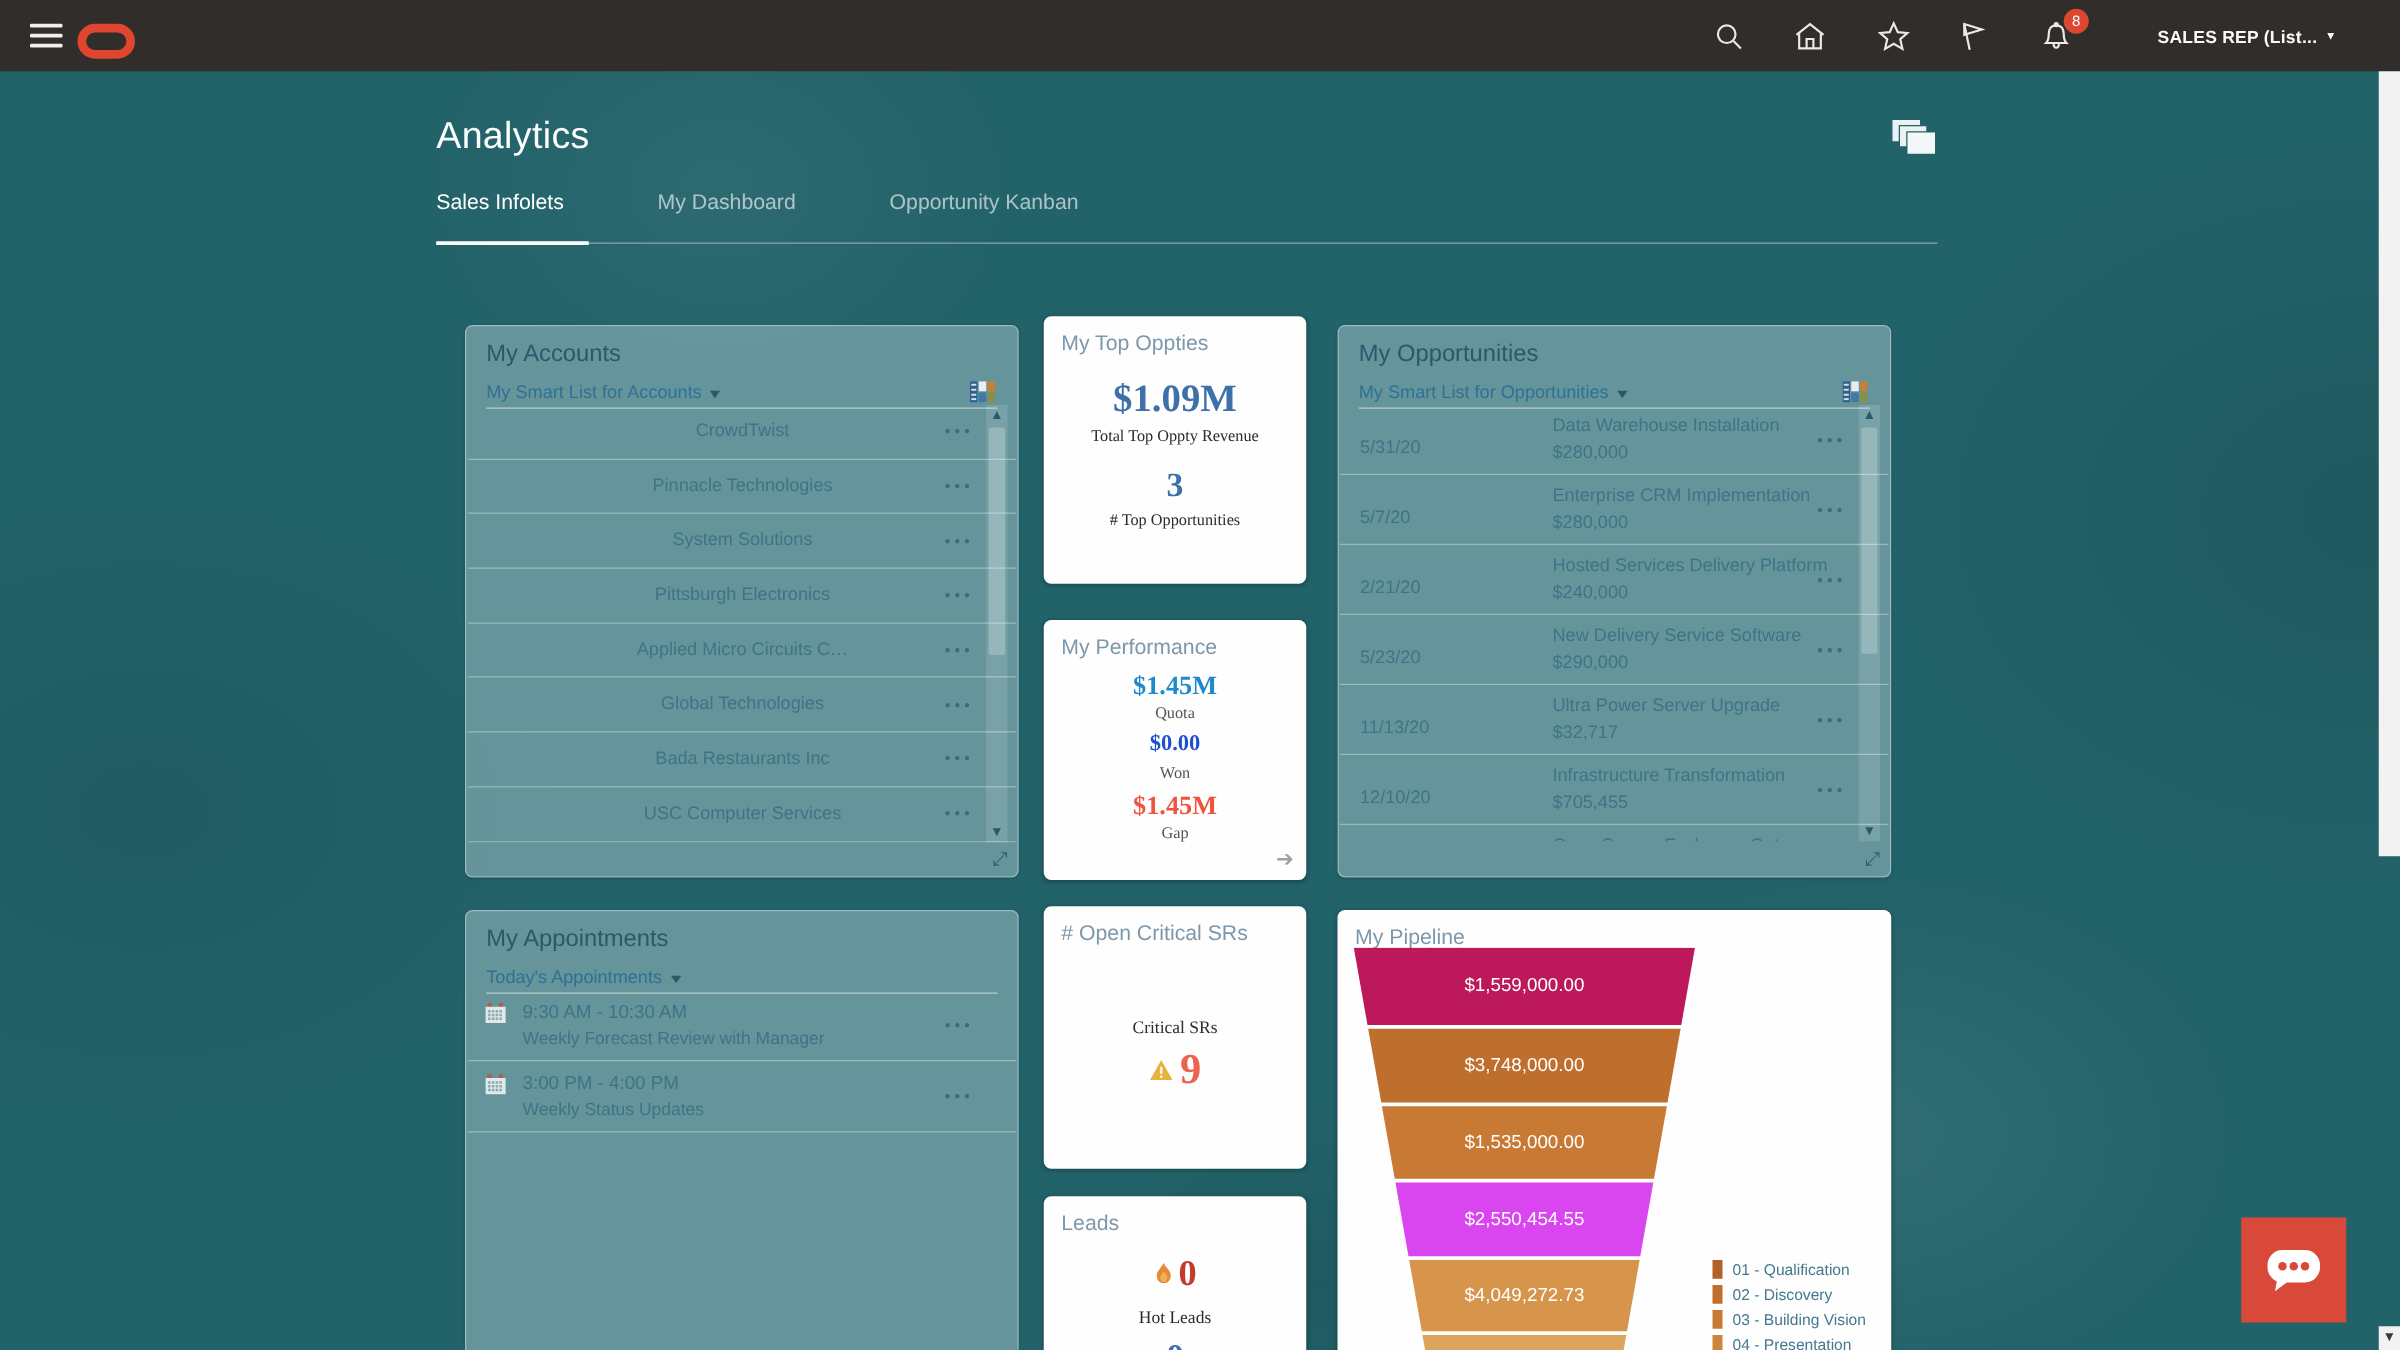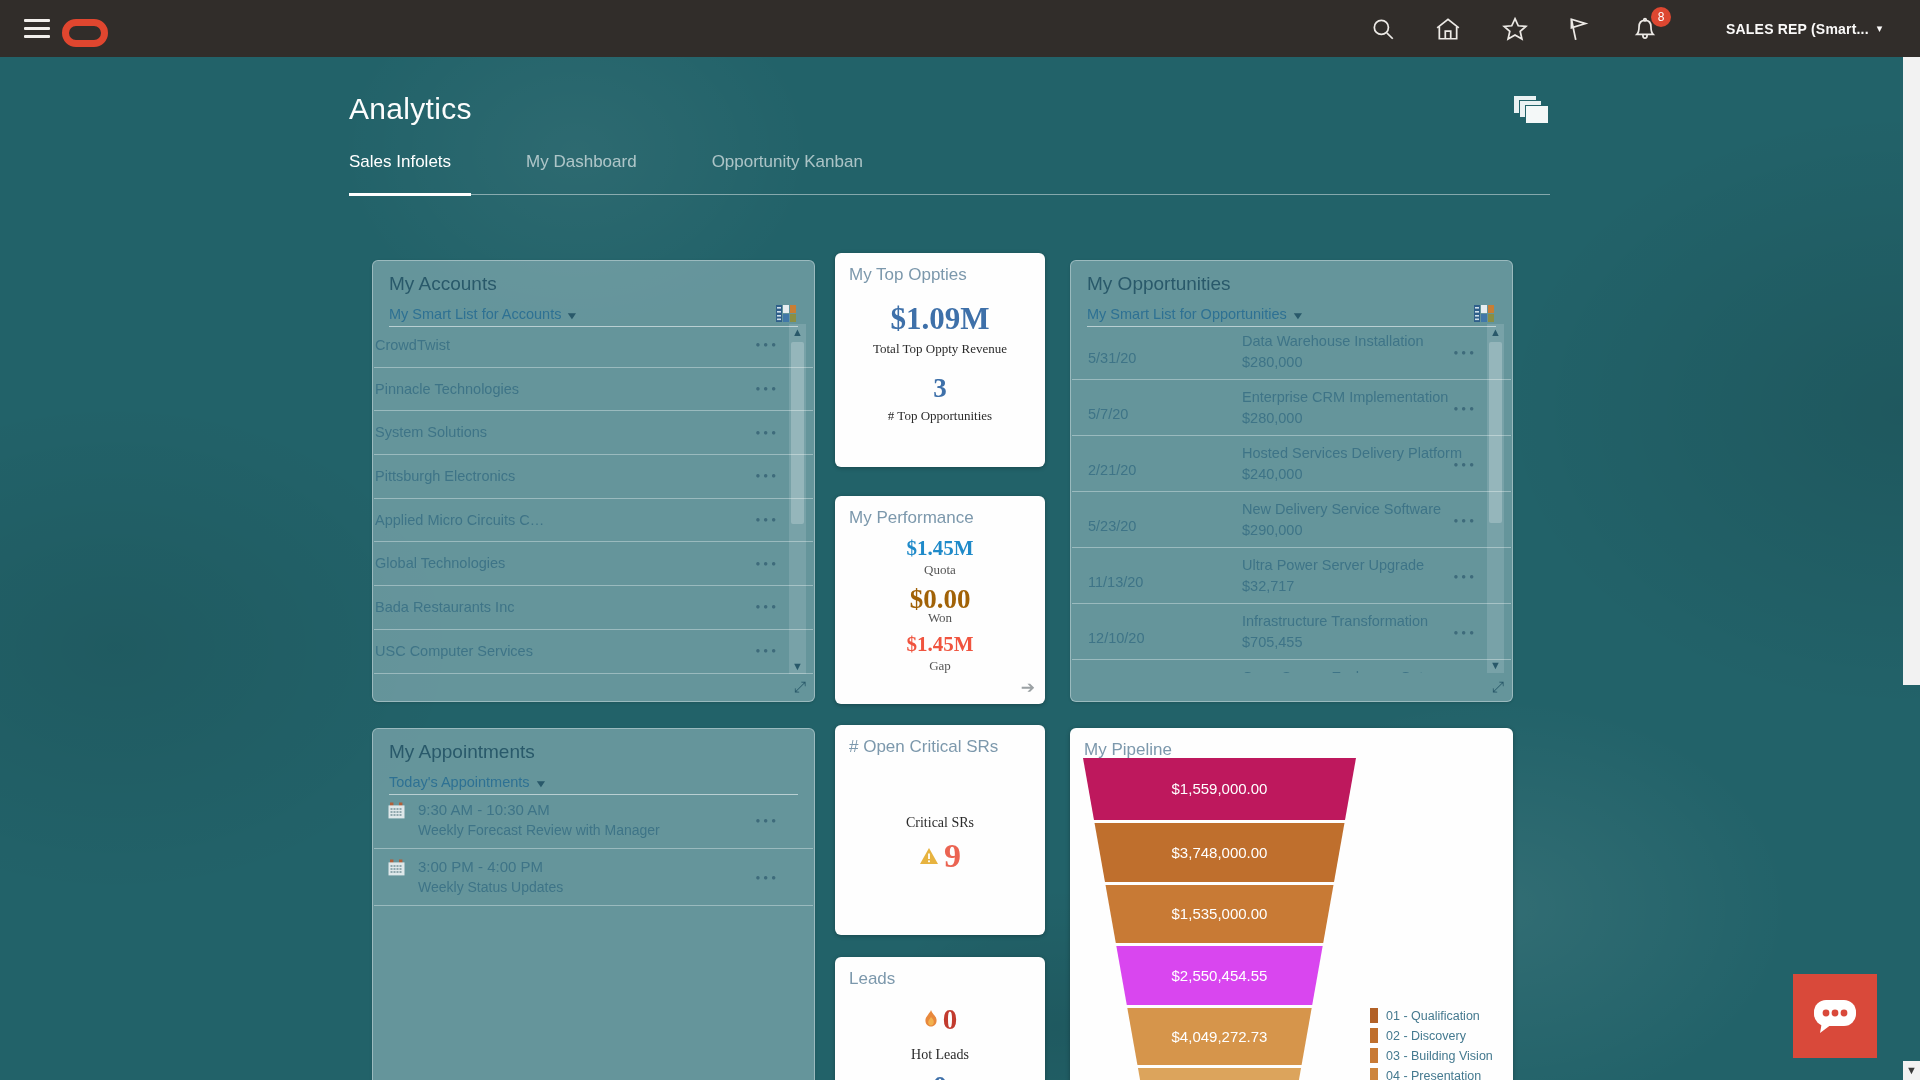--- a/index.html
+++ b/index.html
@@ -34,21 +34,21 @@
   .card--white{background:#FEFEFE;box-shadow:0 1px 4px rgba(0,0,0,0.28);}
   .dim-title{position:absolute;left:16px;top:12px;font-size:19px;color:#29596A;}
   .white-title{position:absolute;left:14px;top:12px;font-size:17px;color:#7C98AC;}
   .filter-row{position:absolute;left:16px;right:16px;top:44px;height:22px;border-bottom:1px solid rgba(255,255,255,0.55);}
   .filter-link{font-size:14.5px;color:#2E7193;cursor:pointer;}
   .filter-caret{display:inline-block;margin-left:6px;color:#29596A;font-size:10px;transform:scaleX(1.4);}
   .grid-ico{position:absolute;right:2px;top:0px;width:20px;height:17px;cursor:pointer;}
   .list{position:absolute;left:1px;right:1px;top:63px;overflow:hidden;}
   .lrow{position:relative;border-bottom:1px solid rgba(255,255,255,0.35);cursor:pointer;}
   .lrow .dots{position:absolute;right:34px;top:50%;transform:translateY(-50%);color:#3E6B7B;font-size:8px;letter-spacing:3px;cursor:pointer;}
-  .acc-row{height:43.7px;line-height:43.7px;padding-left:1px;font-size:14.5px;color:#3E7487;}
+  .acc-row{height:43.7px;line-height:43.7px;padding-left:1px;font-size:14.5px;color:#3E7487;text-align:center;}
   .opp-row{height:56px;font-size:14.5px;color:#3E7487;}
   .opp-date{position:absolute;left:16px;top:26px;}
   .opp-main{position:absolute;left:170px;top:7px;line-height:21px;}
   .apt-row{height:57px;font-size:14px;color:#3E7487;}
   .apt-ico{position:absolute;left:14px;top:10px;}
   .apt-main{position:absolute;left:44px;top:7px;line-height:21px;font-size:15px;}
   .apt-main .apt-name{font-size:14px;}
   .scrollstrip{position:absolute;width:17px;background:rgba(255,255,255,0.13);}
   .scrollstrip .up,.scrollstrip .dn{position:absolute;left:0;width:17px;text-align:center;color:#29596A;font-size:11px;cursor:pointer;}
   .scrollstrip .up{top:2px;} .scrollstrip .dn{bottom:2px;}
@@ -111,21 +111,21 @@
   <div class="tb-ico" style="left:1632px;">
     <svg viewBox="0 0 24 24" fill="none" stroke="#EDEAE6" stroke-width="1.6">
         <path d="M12 4 C8 4 6.5 7 6.5 10 C6.5 15 4.5 17 4.5 17 L19.5 17 C19.5 17 17.5 15 17.5 10 C17.5 7 16 4 12 4 Z"></path>
         <path d="M10 17 Q10 20.5 12 20.5 Q14 20.5 14 17"></path>
         <circle cx="12" cy="3.4" r="1.1"></circle>
       </svg>
   </div>
   <div class="badge">8</div>
 
   <div class="user">
-    <span>SALES REP (Smart...</span>
+    <span>SALES REP (List...</span>
     <span class="chev">▾</span>
   </div>
 </div>
 
 <div class="page-title">Analytics</div>
 <div class="flip-all">
   <svg viewBox="0 0 38 34">
     <rect x="2" y="4" width="22" height="17" fill="#EAF1F2" transform="skewY(0) translate(0,0)"></rect>
     <rect x="7" y="8" width="22" height="17" fill="#226269"></rect>
     <rect x="8" y="9" width="21" height="16" fill="#EAF1F2"></rect>
@@ -263,21 +263,21 @@
     <div class="thumb"></div>
     <div class="dn">▼</div>
   </div>
   <div class="resize">⤢</div>
 </div>
 
 <div class="card card--white" style="left:835px;top:496px;width:210px;height:208px;">
   <div class="white-title">My Performance</div>
   <div class="center" style="top: 40px; font-size: 21px; font-weight: bold; color: rgb(31, 138, 201);">$1.45M</div>
   <div class="center" style="top:66px;font-size:13px;color:#555;">Quota</div>
-  <div class="center" style="top: 88px; font-size: 27px; font-weight: bold; color: #a16207;">$0.00</div>
+  <div class="center" style="top: 88px; font-size: 18px; font-weight: bold; color: #1d4ed8;">$0.00</div>
   <div class="center" style="top:114px;font-size:13px;color:#555;">Won</div>
   <div class="center" style="top: 136px; font-size: 21px; font-weight: bold; color: rgb(240, 84, 63);">$1.45M</div>
   <div class="center" style="top:162px;font-size:13px;color:#555;">Gap</div>
   <div class="flip-arrow">➔</div>
 </div>
 
 <div class="card card--dim" style="left:372px;top:728px;width:443px;height:440px;">
   <div class="dim-title">My Appointments</div>
   <div class="filter-row" style="border-bottom:1px solid rgba(255,255,255,0.55);">
     <span class="filter-link">Today's Appointments</span><span class="filter-caret">▼</span>

